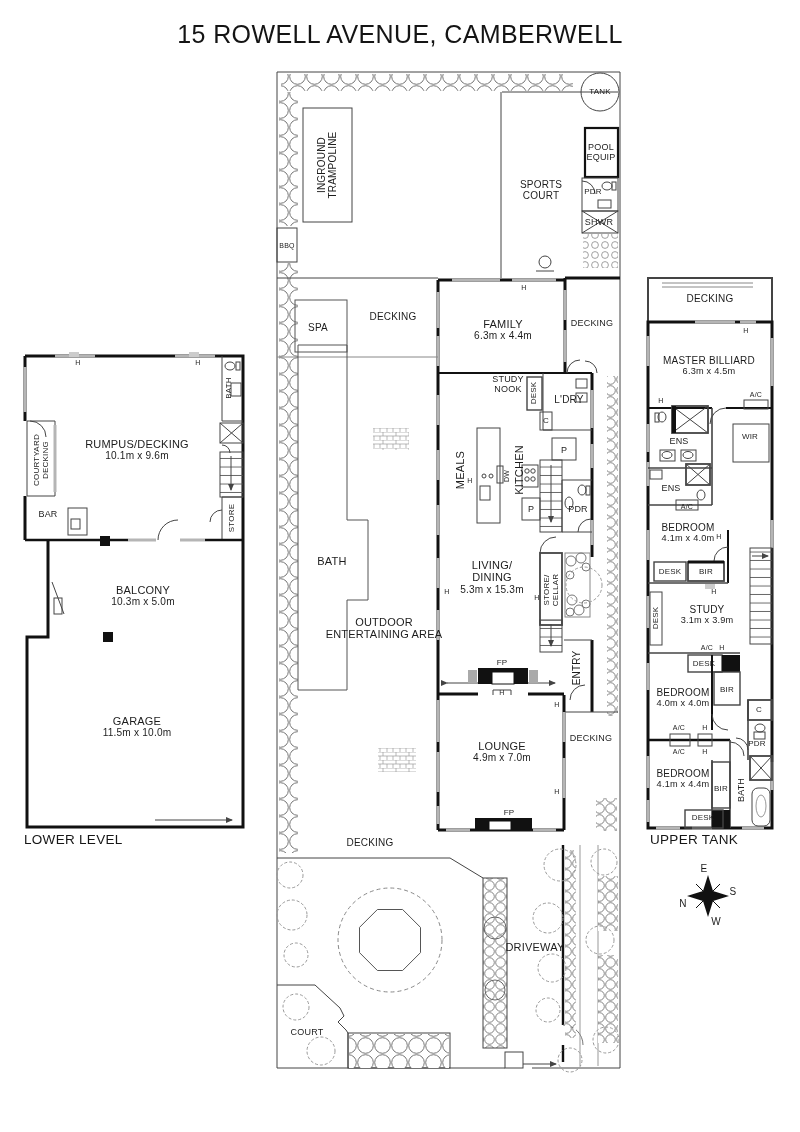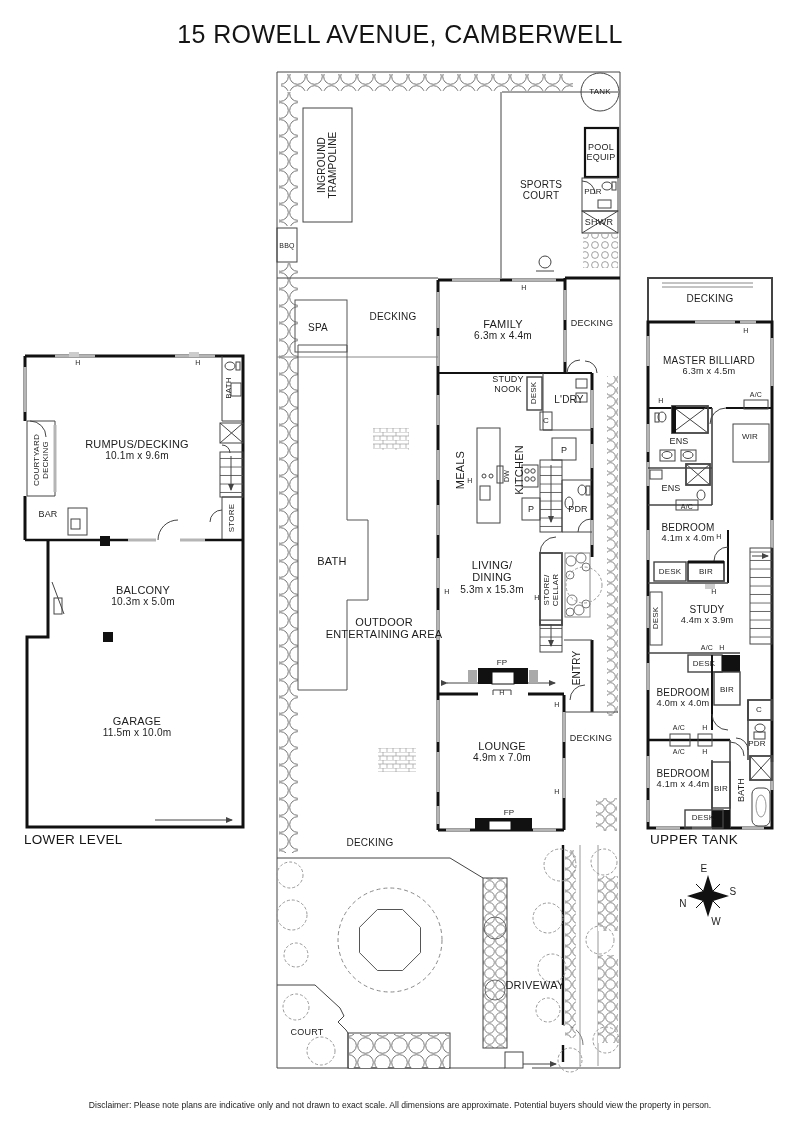--- a/index.html
+++ b/index.html
@@ -331,21 +331,21 @@
 <div class="lbl f11 wr" style="left:384px;top:628px;width:120px">OUTDOOR ENTERTAINING AREA</div>
 <div class="lbl f10 rot" style="left:577px;top:668px">ENTRY</div>
 <div class="lbl f8" style="left:502px;top:663px">FP</div>
 <div class="lbl f11" style="left:502px;top:752px">
   <span class="nm">LOUNGE</span>
   <span class="dm">4.9m x 7.0m</span>
 </div>
 <div class="lbl f9" style="left:591px;top:738px">DECKING</div>
 <div class="lbl f8" style="left:509px;top:813px">FP</div>
 <div class="lbl f10" style="left:370px;top:843px">DECKING</div>
-<div class="lbl f11" style="left:535px;top:985px">DRIVEWAY</div>
+<div class="lbl f11" style="left:535px;top:947px">DRIVEWAY</div>
 <div class="lbl f9" style="left:307px;top:1032px">COURT</div>
 
 <div class="lbl f7" style="left:524px;top:288px">H</div>
 <div class="lbl f7" style="left:470px;top:481px">H</div>
 <div class="lbl f7" style="left:447px;top:592px">H</div>
 <div class="lbl f7" style="left:537px;top:598px">H</div>
 <div class="lbl f7" style="left:502px;top:693px">H</div>
 <div class="lbl f7" style="left:557px;top:705px">H</div>
 <div class="lbl f7" style="left:557px;top:792px">H</div>
 
@@ -384,21 +384,21 @@
 <div class="lbl f10" style="left:688px;top:533px">
   <span class="nm">BEDROOM</span>
   <span class="dm">4.1m x 4.0m</span>
 </div>
 <div class="lbl f7" style="left:719px;top:537px">H</div>
 <div class="lbl f8" style="left:670px;top:572px">DESK</div>
 <div class="lbl f8" style="left:706px;top:572px">BIR</div>
 <div class="lbl f7" style="left:714px;top:592px">H</div>
 <div class="lbl f10" style="left:707px;top:615px">
   <span class="nm">STUDY</span>
-  <span class="dm">4.4m x 3.9m</span>
+  <span class="dm">3.1m x 3.9m</span>
 </div>
 <div class="lbl f8 rot" style="left:656px;top:618px">DESK</div>
 <div class="lbl f7" style="left:707px;top:648px">A/C</div>
 <div class="lbl f7" style="left:722px;top:648px">H</div>
 <div class="lbl f8" style="left:704px;top:664px">DESK</div>
 <div class="lbl f10" style="left:683px;top:698px">
   <span class="nm">BEDROOM</span>
   <span class="dm">4.0m x 4.0m</span>
 </div>
 <div class="lbl f8" style="left:727px;top:690px">BIR</div>
@@ -415,15 +415,14 @@
 <div class="lbl f8" style="left:721px;top:789px">BIR</div>
 <div class="lbl f9 rot" style="left:741px;top:790px">BATH</div>
 <div class="lbl f8" style="left:703px;top:818px">DESK</div>
 <div class="lvl" style="left:650px;top:832px">UPPER TANK</div>
 
 <div class="lbl f10" style="left:704px;top:869px">E</div>
 <div class="lbl f10" style="left:733px;top:892px">S</div>
 <div class="lbl f10" style="left:716px;top:922px">W</div>
 <div class="lbl f10" style="left:683px;top:904px">N</div>
 
-<div id="disc">Disclaimer: Please note plans are indicative only and not drawn to exact scale. All dimensions are approximate. Potential buyers should view the property in person.</div>
 
 </div>
 
 </body></html>

